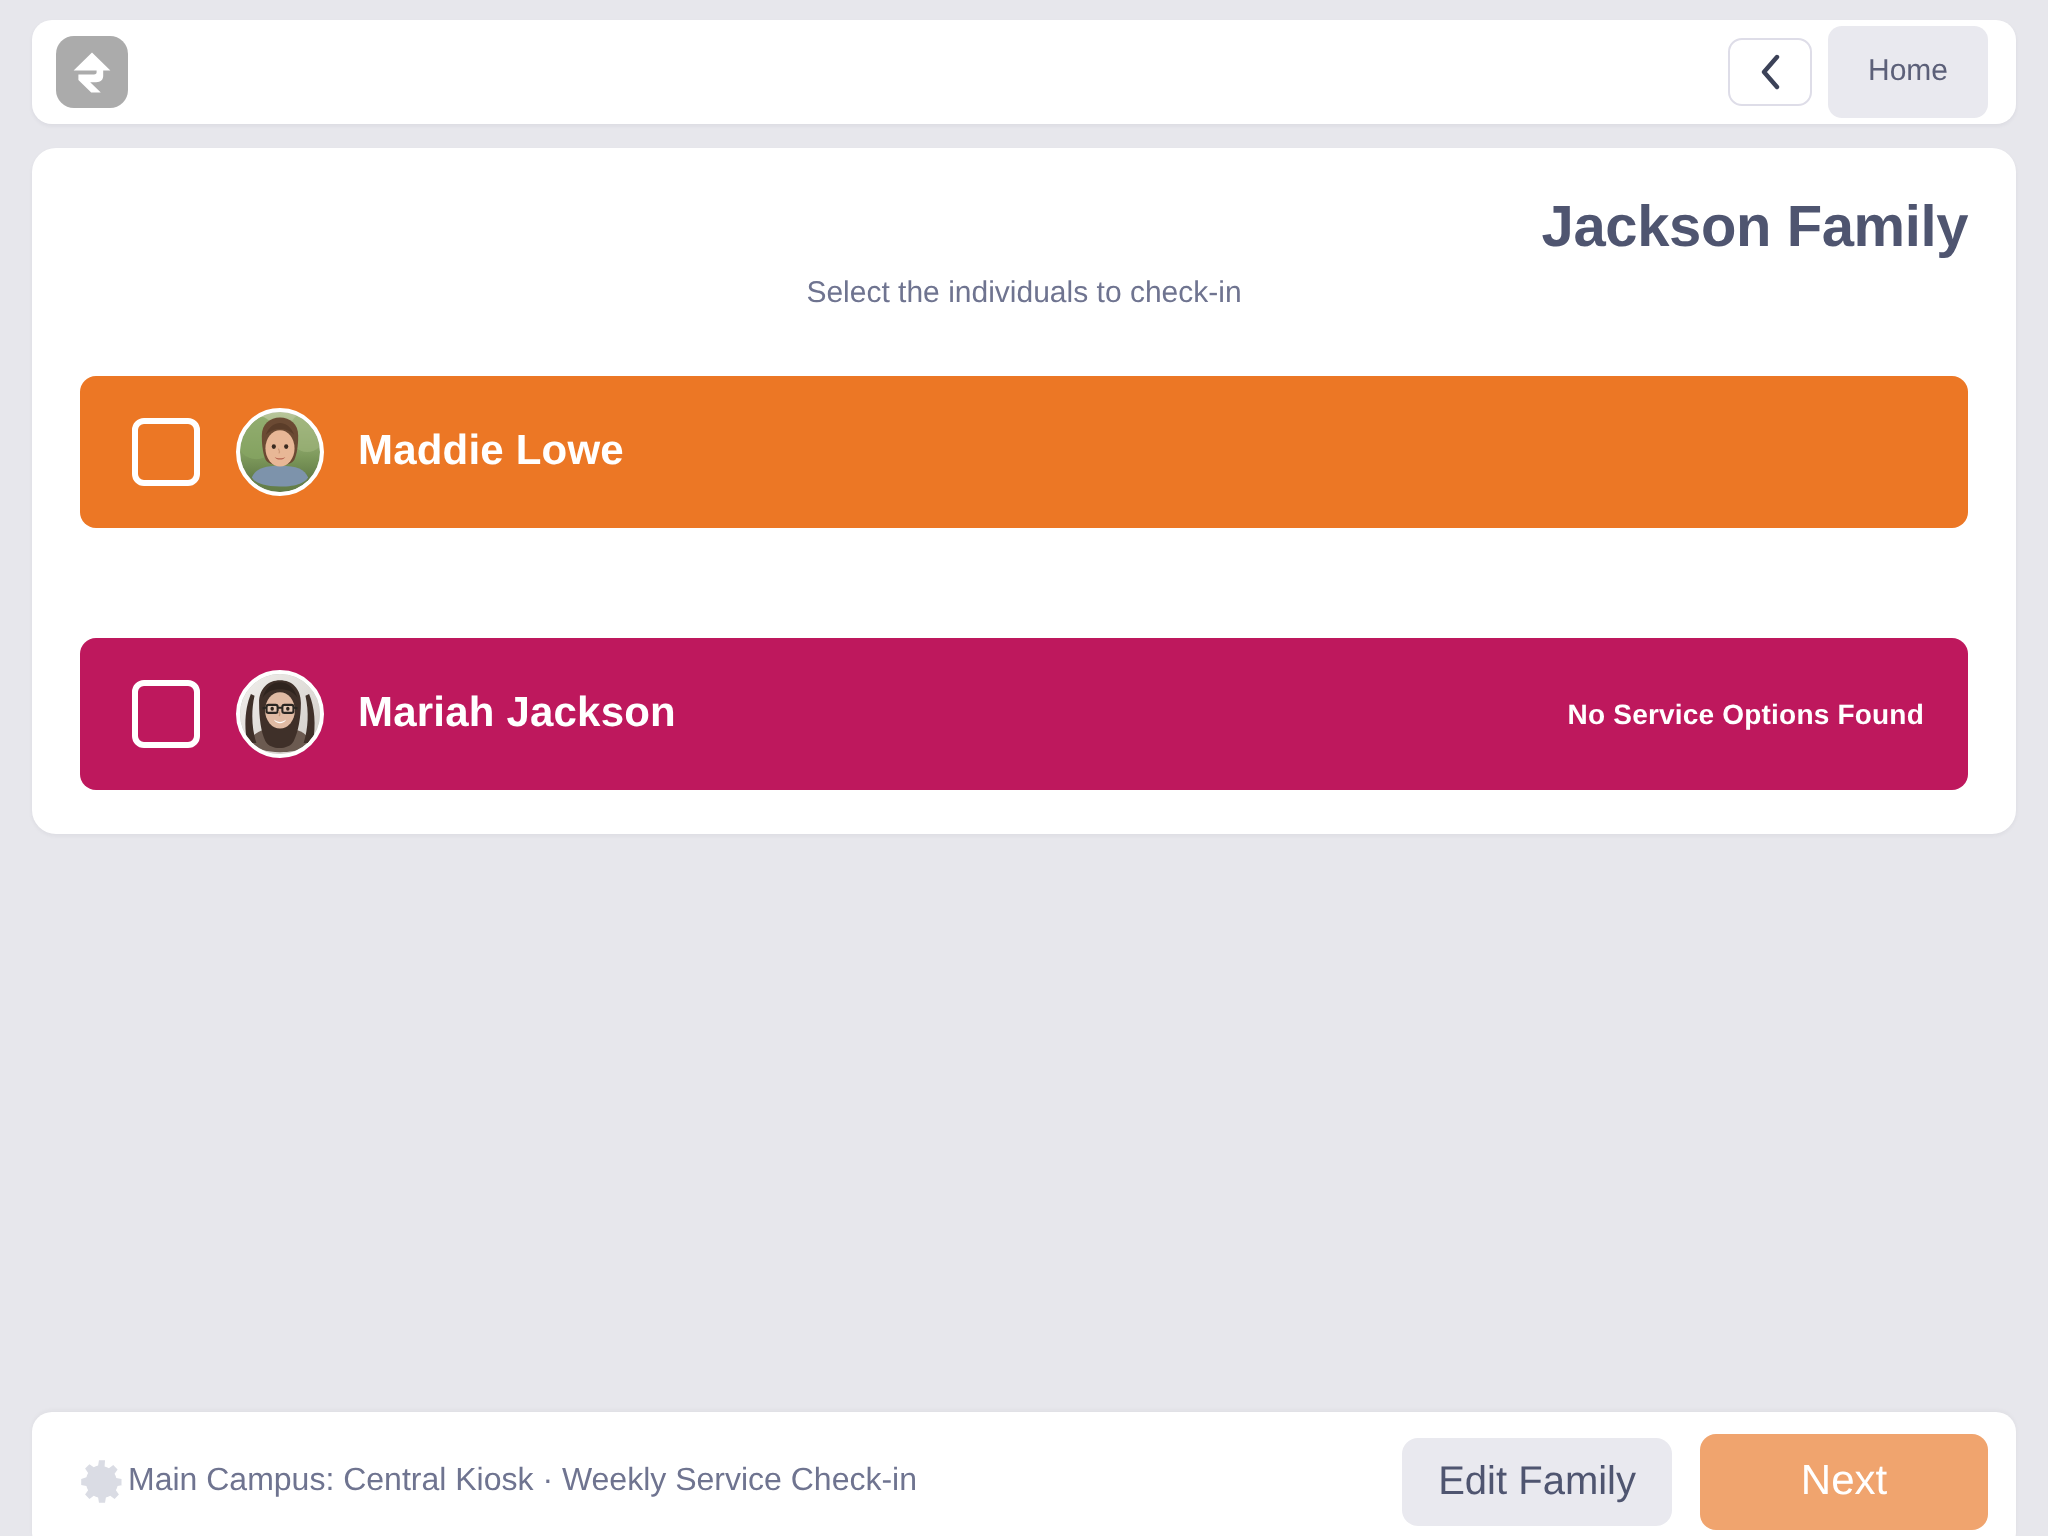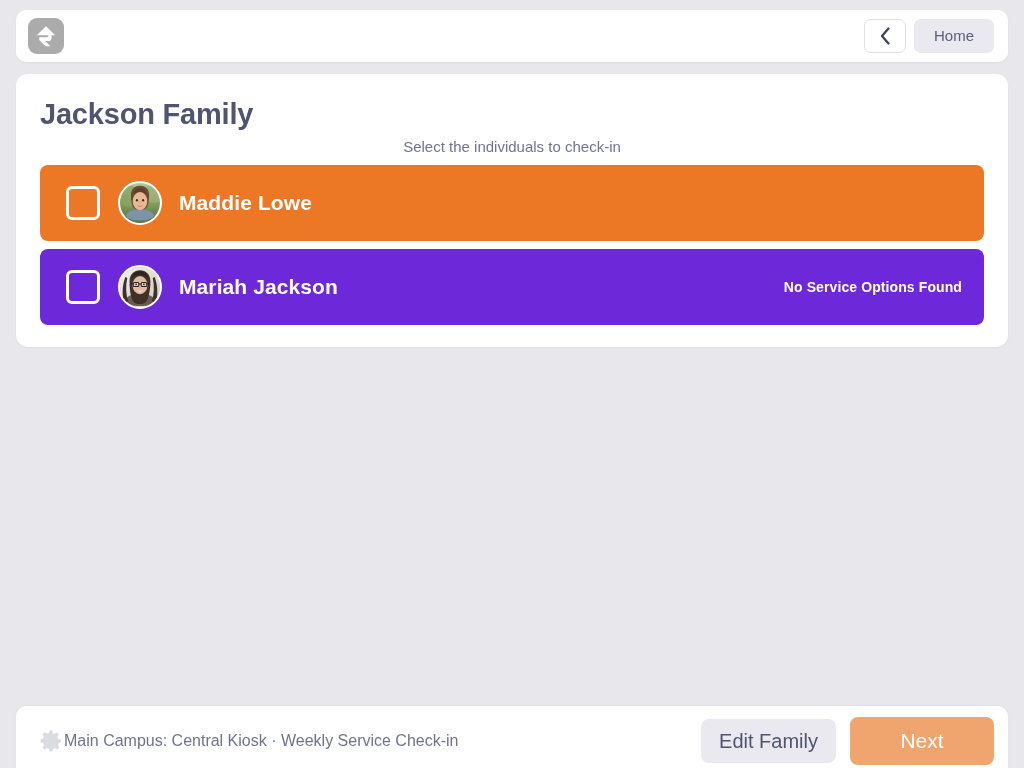--- a/index.html
+++ b/index.html
@@ -60,21 +60,21 @@
     background: #ffffff;
     border: 1.5px solid #dedde8;
     display: flex;
     align-items: center;
     justify-content: center;
     cursor: pointer;
   }
   .back-btn svg { display: block; }
 
   .home-btn {
-    height: 34px;
+    height: 46px;
     min-width: 80px;
     border-radius: 7px;
     background: #e9e9ef;
     border: none;
     color: #5c6079;
     font-size: 15px;
     font-family: "Liberation Sans", sans-serif;
     padding: 0 16px;
     cursor: pointer;
     line-height: 34px;
@@ -84,54 +84,54 @@
   
   .main-card {
     margin-top: 12px;
     background: #ffffff;
     border-radius: 12px;
     padding: 24px 24px 22px 24px;
     box-shadow: 0 1px 2px rgba(40,40,60,0.05);
   }
 
   .page-title {
-    text-align: left;
+    text-align: right;
     font-size: 29px;
     font-weight: bold;
     color: #4f5570;
     letter-spacing: -0.2px;
     line-height: 1.15;
   }
 
   .page-subtitle {
     text-align: center;
     font-size: 15px;
     color: #6f7490;
     margin-top: 7px;
-    margin-bottom: 10px;
+    margin-bottom: 33px;
   }
 
   
   .person-list {
     display: flex;
     flex-direction: column;
     gap: 8px;
   }
 
   .person-row {
     display: flex;
     align-items: center;
     height: 76px;
     border-radius: 8px;
     padding: 0 22px 0 26px;
     cursor: pointer;
     position: relative;
   }
   .person-row.state-available { background: #ec7725; }
-  .person-row.state-ineligible { background: #6d28d9; cursor: default; }
+  .person-row.state-ineligible { background: #be185d; cursor: default; margin-top: 47px; }
 
   .person-check {
     width: 34px;
     height: 34px;
     border: 3px solid #ffffff;
     border-radius: 6px;
     background: transparent;
     flex: 0 0 auto;
   }
 

